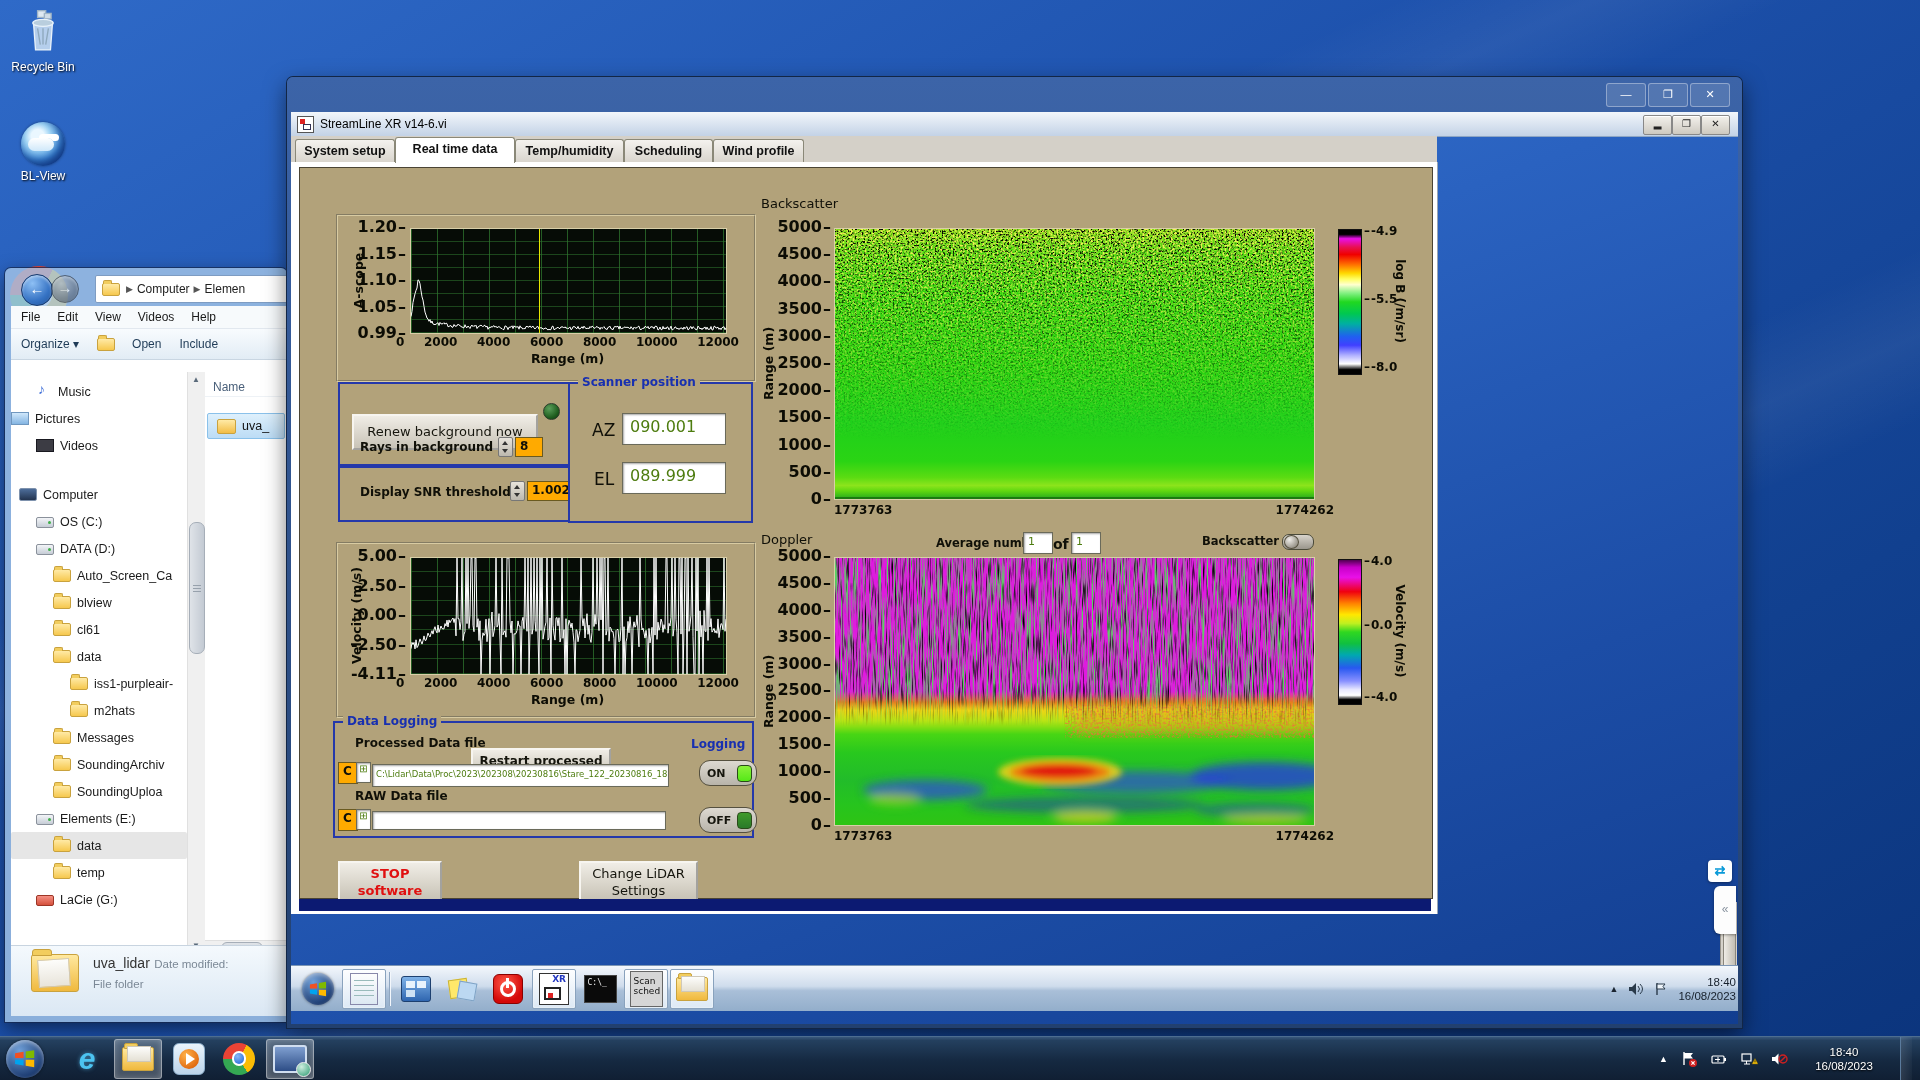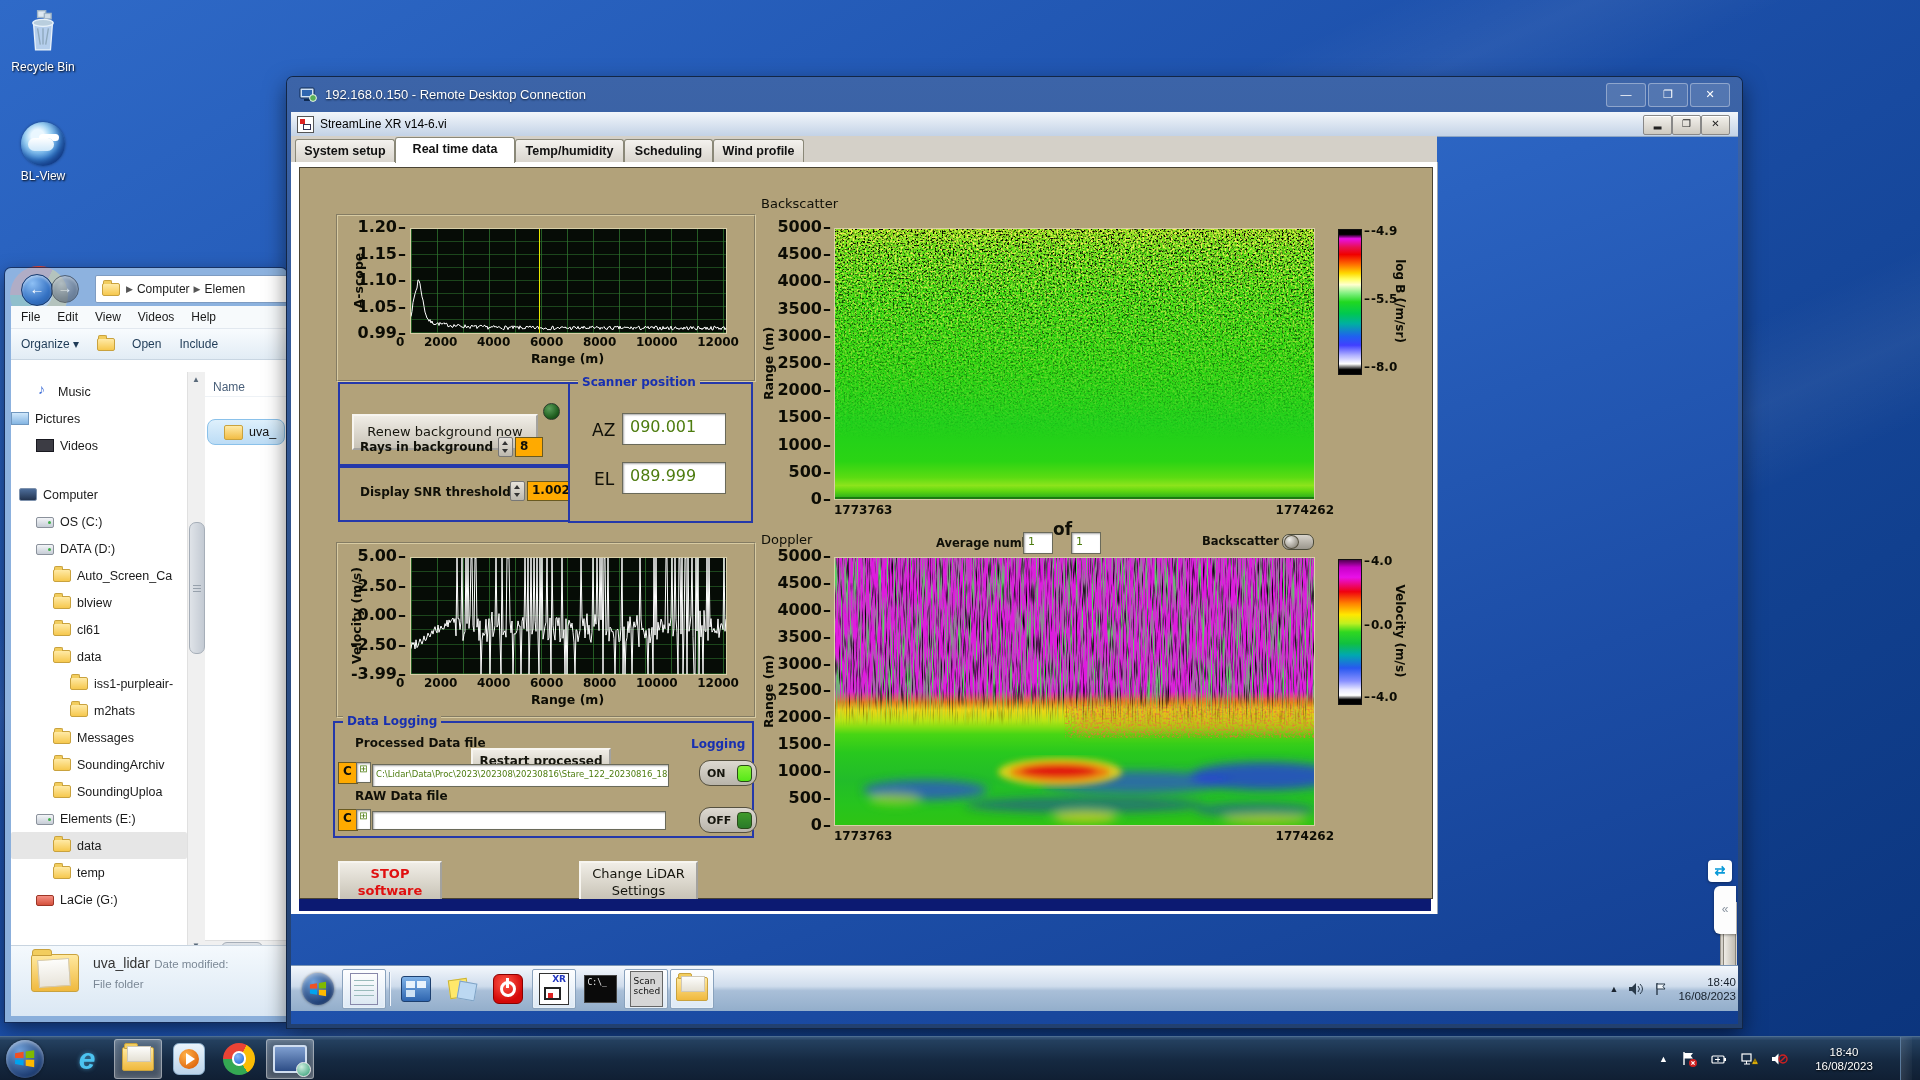--- a/index.html
+++ b/index.html
@@ -46,22 +46,22 @@
   .ti.pc{background:linear-gradient(#4d6d9a,#23344f);border:1px solid #7e92ad;border-radius:2px;height:11px;}
   .ti.music{background:none;}.ti.music::before{content:"♪";color:#3f6fd8;font-size:14px;position:absolute;top:-4px;left:2px;}
   .ti.pic{background:linear-gradient(#cfe7fb,#84b5e2);border:1px solid #6f97bf;height:11px;}
   .ti.video{background:#3c3c44;border:1px solid #191920;height:11px;}
   .vscroll{width:17px;background:#f0f0f0;border-left:1px solid #e0e0e0;position:relative;}
   .vscroll .arr{position:absolute;left:0;width:16px;height:16px;font-size:8px;color:#5a6a7a;text-align:center;line-height:16px;background:#f0f0f0;}
   .vscroll .thumb{position:absolute;left:1px;width:14px;background:linear-gradient(90deg,#dfe3e8,#c3cad3);border:1px solid #a6aeb8;border-radius:7px;}
   .thumb .grip{position:absolute;left:3px;right:3px;top:50%;height:1px;background:#97a1ac;box-shadow:0 -3px 0 #97a1ac,0 3px 0 #97a1ac;}
   #filelist{flex:1;position:relative;padding-top:6px;overflow:hidden;}
   .colhead{font-size:12px;color:#4a607a;padding:2px 8px;border-bottom:1px solid #eef2f6;}
-  .fitem{display:flex;align-items:center;gap:6px;margin:22px 2px 0 2px;height:24px;font-size:12.5px;color:#111;
-    background:linear-gradient(#def0fc,#bcdcf5);border:1px solid #8ac1ea;border-radius:8px;padding-left:16px;white-space:nowrap;overflow:hidden;}
+  .fitem{display:flex;align-items:center;gap:6px;margin:16px 2px 0 2px;height:24px;font-size:12.5px;color:#111;
+    background:linear-gradient(#def0fc,#bcdcf5);border:1px solid #8ac1ea;border-radius:2px;padding-left:9px;white-space:nowrap;overflow:hidden;}
   .bigfolder{width:17px;height:13px;background:linear-gradient(#ffeaa6,#f2bd45);border:1px solid #c9a23e;border-radius:2px;position:relative;flex:none;}
   .hscroll{position:absolute;left:200px;right:0;bottom:64px;height:17px;background:#f0f0f0;border-top:1px solid #e0e0e0;display:flex;align-items:center;}
   .hscroll .arr{width:16px;font-size:8px;color:#5a6a7a;text-align:center;}
   .hscroll .thumb{height:13px;width:40px;background:linear-gradient(#dfe3e8,#c3cad3);border:1px solid #a6aeb8;border-radius:6px;}
   .details{position:absolute;left:6px;right:0;bottom:6px;height:62px;background:linear-gradient(#f4f9fd,#dbe8f4);border-top:1px solid #c8d4e0;display:flex;padding:8px 0 0 20px;gap:14px;}
   .hugefolder{width:46px;height:36px;background:linear-gradient(#ffe9a0,#f0b93e);border:1px solid #c9a23e;border-radius:3px;position:relative;}
   .hugefolder::before{content:"";position:absolute;top:-6px;left:0;width:18px;height:5px;background:#f2cd5e;border:1px solid #c9a23e;border-radius:3px 3px 0 0;}
   .hugefolder::after{content:"";position:absolute;left:6px;top:4px;width:30px;height:26px;background:linear-gradient(#fdfdfb,#e8e4da);border:1px solid #cfc8b8;transform:rotate(-4deg);}
   .dname{font-size:14px;color:#333;}
   .dgray{font-size:11.5px;color:#7b8896;}
@@ -342,29 +342,20 @@
       <div class="hugefolder"></div>
       <div>
         <div><span class="dname">uva_lidar</span>
              <span class="dgray">Date modified:</span></div>
         <div class="dgray" style="margin-top:6px">File folder</div>
       </div>
     </div>
   </div>
 
   <div id="rdp">
-    <div class="tbar">
-      <svg width="18" height="15" viewBox="0 0 18 15">
-        <rect x="1" y="1" width="14" height="10" rx="1" fill="#cfe2f7" stroke="#0e2a52"></rect>
-        <rect x="3" y="3" width="10" height="6" fill="#2f66b0"></rect>
-        <rect x="5" y="12" width="6" height="2" fill="#0e2a52"></rect>
-        <circle cx="14" cy="11" r="3.4" fill="#58b058" stroke="#eef6ee"></circle>
-      </svg>
-      <span>192.168.0.150 - Remote Desktop Connection</span>
-    </div>
     <div class="capbtn" style="right:96px">—</div>
     <div class="capbtn" style="right:54px">❐</div>
     <div class="capbtn" style="right:12px">✕</div>
 
     <div class="client">
 
       <div class="slbar">
         <span class="vi-ico"></span>
         <span>StreamLine XR v14-6.vi</span>
       </div>
@@ -428,21 +419,21 @@
             <div class="whitefield" style="left:52px;top:78px;width:95px;height:27px;font-size:16px;font-family:'DejaVu Sans',sans-serif;padding:3px 0 0 7px">089.999</div>
           </div>
 
           <div class="gframe" style="left:36px;top:374px;width:416px;height:172px"></div>
           <div class="rot" style="left:-8px;top:440px;width:128px;transform:rotate(-90deg)">Velocity (m/s)</div>
           <div class="ycol" id="vel-y" style="left:58px;top:382px;width:48px;height:130px">
               <span class="yt">5.00</span>
               <span class="yt">2.50</span>
               <span class="yt">0.00</span>
               <span class="yt">-2.50</span>
-              <span class="yt">-3.99</span>
+              <span class="yt">-4.11</span>
             </div>
           <div class="plot" style="left:110px;top:389px;width:315px;height:116px;background-image:repeating-linear-gradient(90deg,rgba(46,118,46,.75) 0 1px,transparent 1px 26px),repeating-linear-gradient(0deg,rgba(46,118,46,.55) 0 1px,transparent 1px 14.5px)">
             <svg id="vel-svg" viewBox="0 0 315 116" preserveAspectRatio="none">
                 <polyline points="0,90.7 1,84.4 2,86.5 3,84.4 4,90.9 5,81.8 6,89.6 7,88.0 8,84.4 9,80.9 10,83.5 11,86.1 12,82.6 13,77.9 14,82.3 15,82.3 16,78.9 17,75.1 18,77.4 19,79.0 20,75.5 21,72.7 22,76.1 23,71.4 24,68.7 25,72.8 26,74.9 27,67.0 28,74.3 29,71.1 30,68.0 31,70.5 32,70.9 33,70.9 34,65.6 35,68.1 36,62.2 37,69.0 38,61.9 39,64.7 40,62.9 41,61.3 42,60.0 43,64.5 44,60.6 45,77.9 46,0.0 47,60.8 48,60.7 49,71.6 50,63.7 51,0.0 52,82.6 53,76.2 54,73.6 55,0.0 56,65.6 57,0.0 58,70.5 59,57.1 60,0.0 61,0.0 62,67.3 63,73.7 64,0.0 65,0.0 66,69.2 67,60.7 68,82.5 69,62.8 70,116.0 71,82.2 72,74.8 73,77.5 74,75.8 75,61.2 76,83.7 77,71.2 78,60.6 79,116.0 80,65.9 81,54.0 82,78.7 83,73.9 84,67.5 85,0.0 86,69.1 87,67.0 88,55.6 89,82.0 90,116.0 91,0.0 92,76.9 93,74.0 94,72.7 95,79.2 96,0.0 97,0.0 98,0.0 99,62.9 100,74.8 101,63.0 102,116.0 103,75.7 104,76.2 105,75.4 106,72.4 107,62.9 108,68.0 109,68.0 110,116.0 111,63.3 112,59.3 113,70.7 114,0.0 115,59.6 116,73.3 117,0.0 118,116.0 119,73.3 120,0.0 121,76.2 122,71.0 123,0.0 124,63.4 125,73.4 126,0.0 127,79.0 128,116.0 129,0.0 130,72.4 131,0.0 132,81.2 133,75.0 134,68.4 135,64.2 136,0.0 137,82.1 138,79.9 139,59.9 140,116.0 141,0.0 142,67.4 143,76.1 144,82.1 145,60.1 146,59.6 147,67.8 148,59.7 149,84.0 150,79.6 151,0.0 152,80.3 153,71.6 154,116.0 155,60.7 156,116.0 157,68.2 158,62.2 159,65.2 160,69.8 161,65.1 162,74.6 163,84.2 164,116.0 165,71.7 166,72.4 167,83.7 168,77.3 169,72.3 170,0.0 171,59.0 172,67.9 173,60.6 174,80.0 175,66.2 176,55.7 177,76.3 178,67.1 179,81.1 180,84.4 181,74.3 182,0.0 183,68.5 184,56.5 185,66.2 186,0.0 187,59.1 188,72.6 189,0.0 190,61.9 191,0.0 192,116.0 193,0.0 194,0.0 195,77.1 196,72.3 197,0.0 198,83.2 199,69.1 200,70.4 201,73.9 202,73.5 203,80.7 204,116.0 205,72.6 206,71.6 207,71.4 208,83.8 209,82.7 210,68.7 211,0.0 212,116.0 213,68.7 214,116.0 215,83.8 216,79.7 217,63.4 218,74.8 219,58.7 220,70.8 221,116.0 222,70.3 223,63.8 224,69.2 225,67.1 226,57.3 227,72.1 228,88.8 229,0.0 230,61.0 231,72.0 232,70.1 233,74.8 234,80.1 235,72.4 236,80.5 237,116.0 238,70.4 239,84.9 240,78.3 241,69.3 242,116.0 243,0.0 244,77.1 245,0.0 246,81.4 247,64.2 248,72.3 249,69.1 250,61.0 251,64.1 252,74.3 253,66.7 254,70.8 255,0.0 256,0.0 257,75.2 258,65.4 259,68.0 260,59.3 261,0.0 262,78.2 263,70.5 264,0.0 265,61.5 266,74.4 267,116.0 268,0.0 269,0.0 270,76.1 271,0.0 272,116.0 273,71.3 274,0.0 275,0.0 276,116.0 277,0.0 278,73.3 279,66.8 280,57.4 281,0.0 282,78.3 283,116.0 284,116.0 285,0.0 286,73.0 287,0.0 288,116.0 289,52.8 290,78.9 291,67.4 292,116.0 293,52.4 294,73.0 295,73.6 296,0.0 297,82.5 298,0.0 299,69.0 300,60.6 301,74.1 302,72.4 303,70.3 304,74.8 305,72.6 306,75.3 307,60.9 308,79.6 309,71.3 310,65.6 311,66.3 312,71.7 313,0.0 314,73.3 315,61.1 " fill="none" stroke="#ffffff" stroke-width="1"></polyline>
               </svg>
           </div>
           <div class="xrow" id="vel-x" style="left:96px;top:508px;width:343px">
               <span class="xt">0</span>
               <span class="xt">2000</span>
               <span class="xt">4000</span>
@@ -541,21 +532,21 @@
           </div>
           <div class="cbar" style="left:1038px;top:61px;height:144px;background:linear-gradient(180deg,#000 0%,#000 3%,#e810e8 6%,#e81050 12%,#f00000 17%,#ff7000 24%,#ffd800 30%,#ffff60 34%,#ffffd0 38%,#80f080 44%,#20d820 50%,#00c850 58%,#00b0a0 65%,#2060f0 74%,#4040ff 80%,#b0b0ff 87%,#ffffff 93%,#000 97%,#000 100%)"></div>
           <span class="cbt" style="left:1064px;top:56px">-4.9</span>
           <span class="cbt" style="left:1064px;top:124px">-5.5</span>
           <span class="cbt" style="left:1064px;top:192px">-8.0</span>
           <div class="rot" style="left:1020px;top:126px;width:160px;transform:rotate(90deg);font-size:12px">log B (/m/sr)</div>
 
           <div class="lvlab" style="left:461px;top:364px;font-weight:normal;font-size:13px">Doppler</div>
           <div class="lvlab" style="left:636px;top:368px;font-size:11.5px">Average number</div>
           <div class="whitefield" style="left:723px;top:364px;width:24px;height:18px;font-size:11px;padding:2px 0 0 4px;font-family:'DejaVu Sans',sans-serif">1</div>
-          <div class="lvlab" style="left:753px;top:351px;font-size:17px">of</div>
+          <div class="lvlab" style="left:753px;top:368px;font-size:14px">of</div>
           <div class="whitefield" style="left:771px;top:364px;width:24px;height:18px;font-size:11px;padding:2px 0 0 4px;font-family:'DejaVu Sans',sans-serif">1</div>
           <div class="lvlab" style="left:902px;top:366px;font-size:11.5px">Backscatter</div>
           <div class="rocker" style="left:982px;top:366px"></div>
 
           <div class="rot" style="left:388px;top:516px;width:160px;transform:rotate(-90deg)">Range (m)</div>
           <div class="ycol" id="dop-y" style="left:486px;top:382px;width:45px;height:281px">
               <span class="yt">5000</span>
               <span class="yt">4500</span>
               <span class="yt">4000</span>
               <span class="yt">3500</span>

